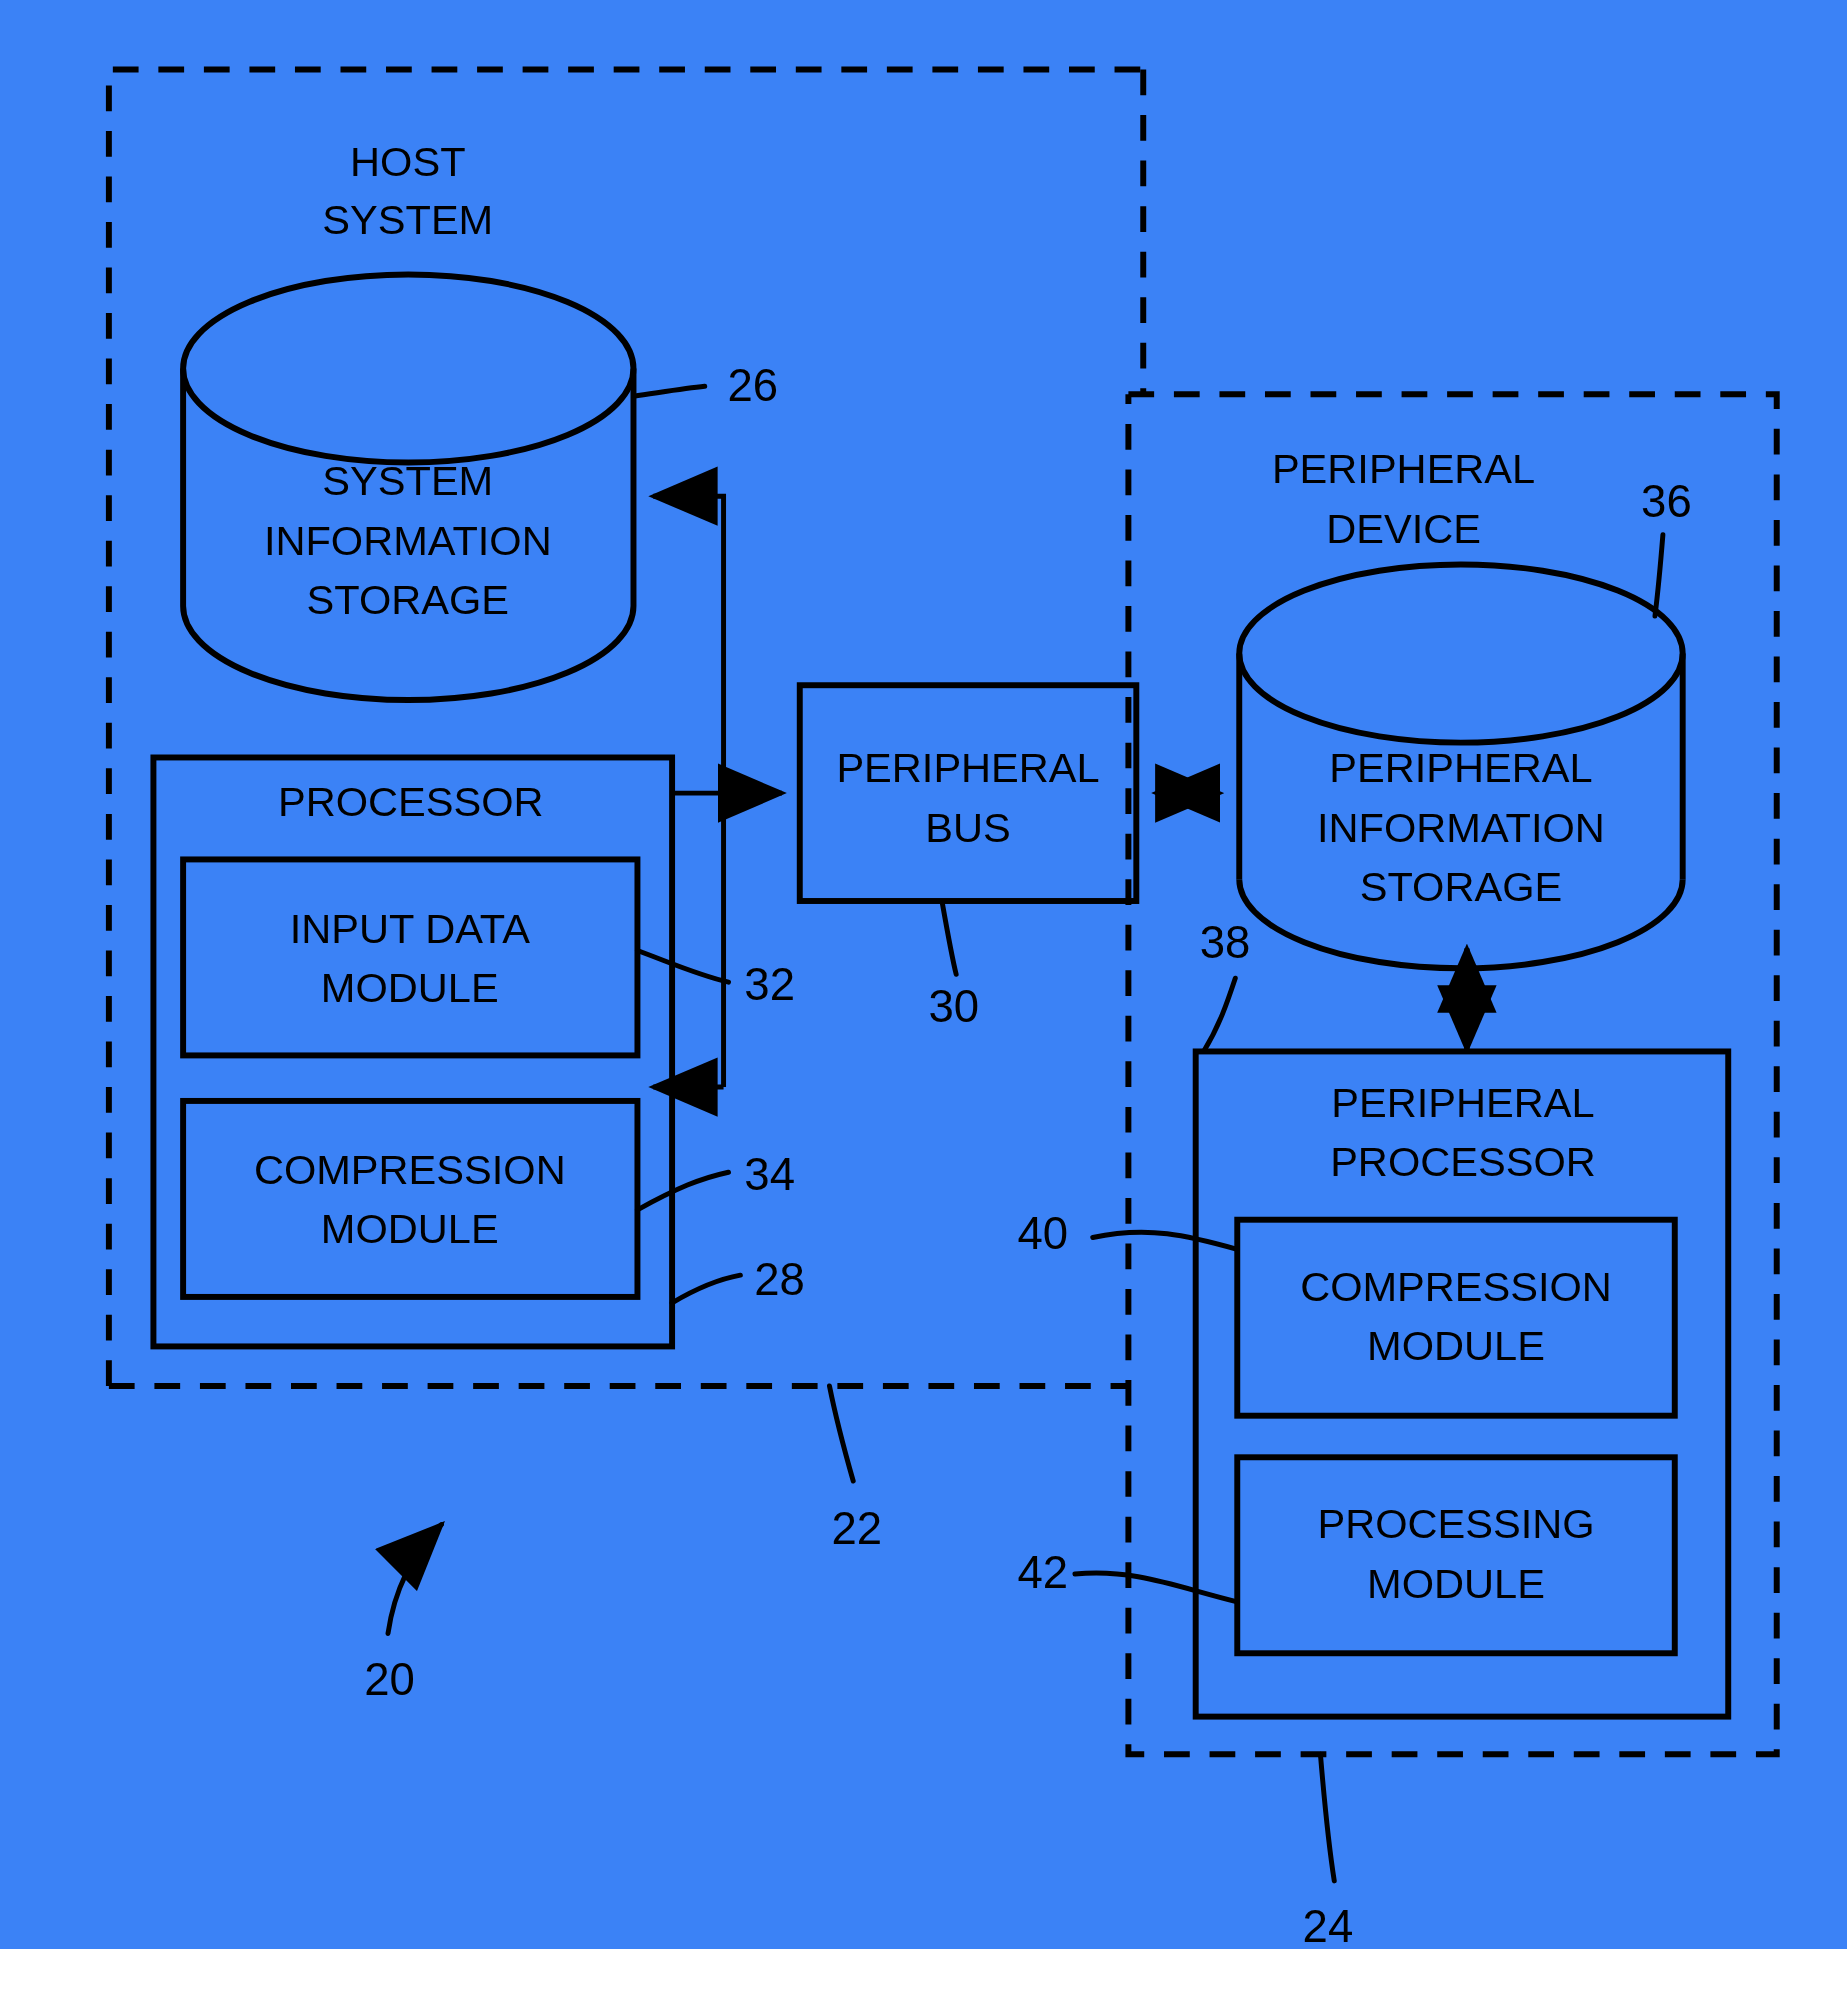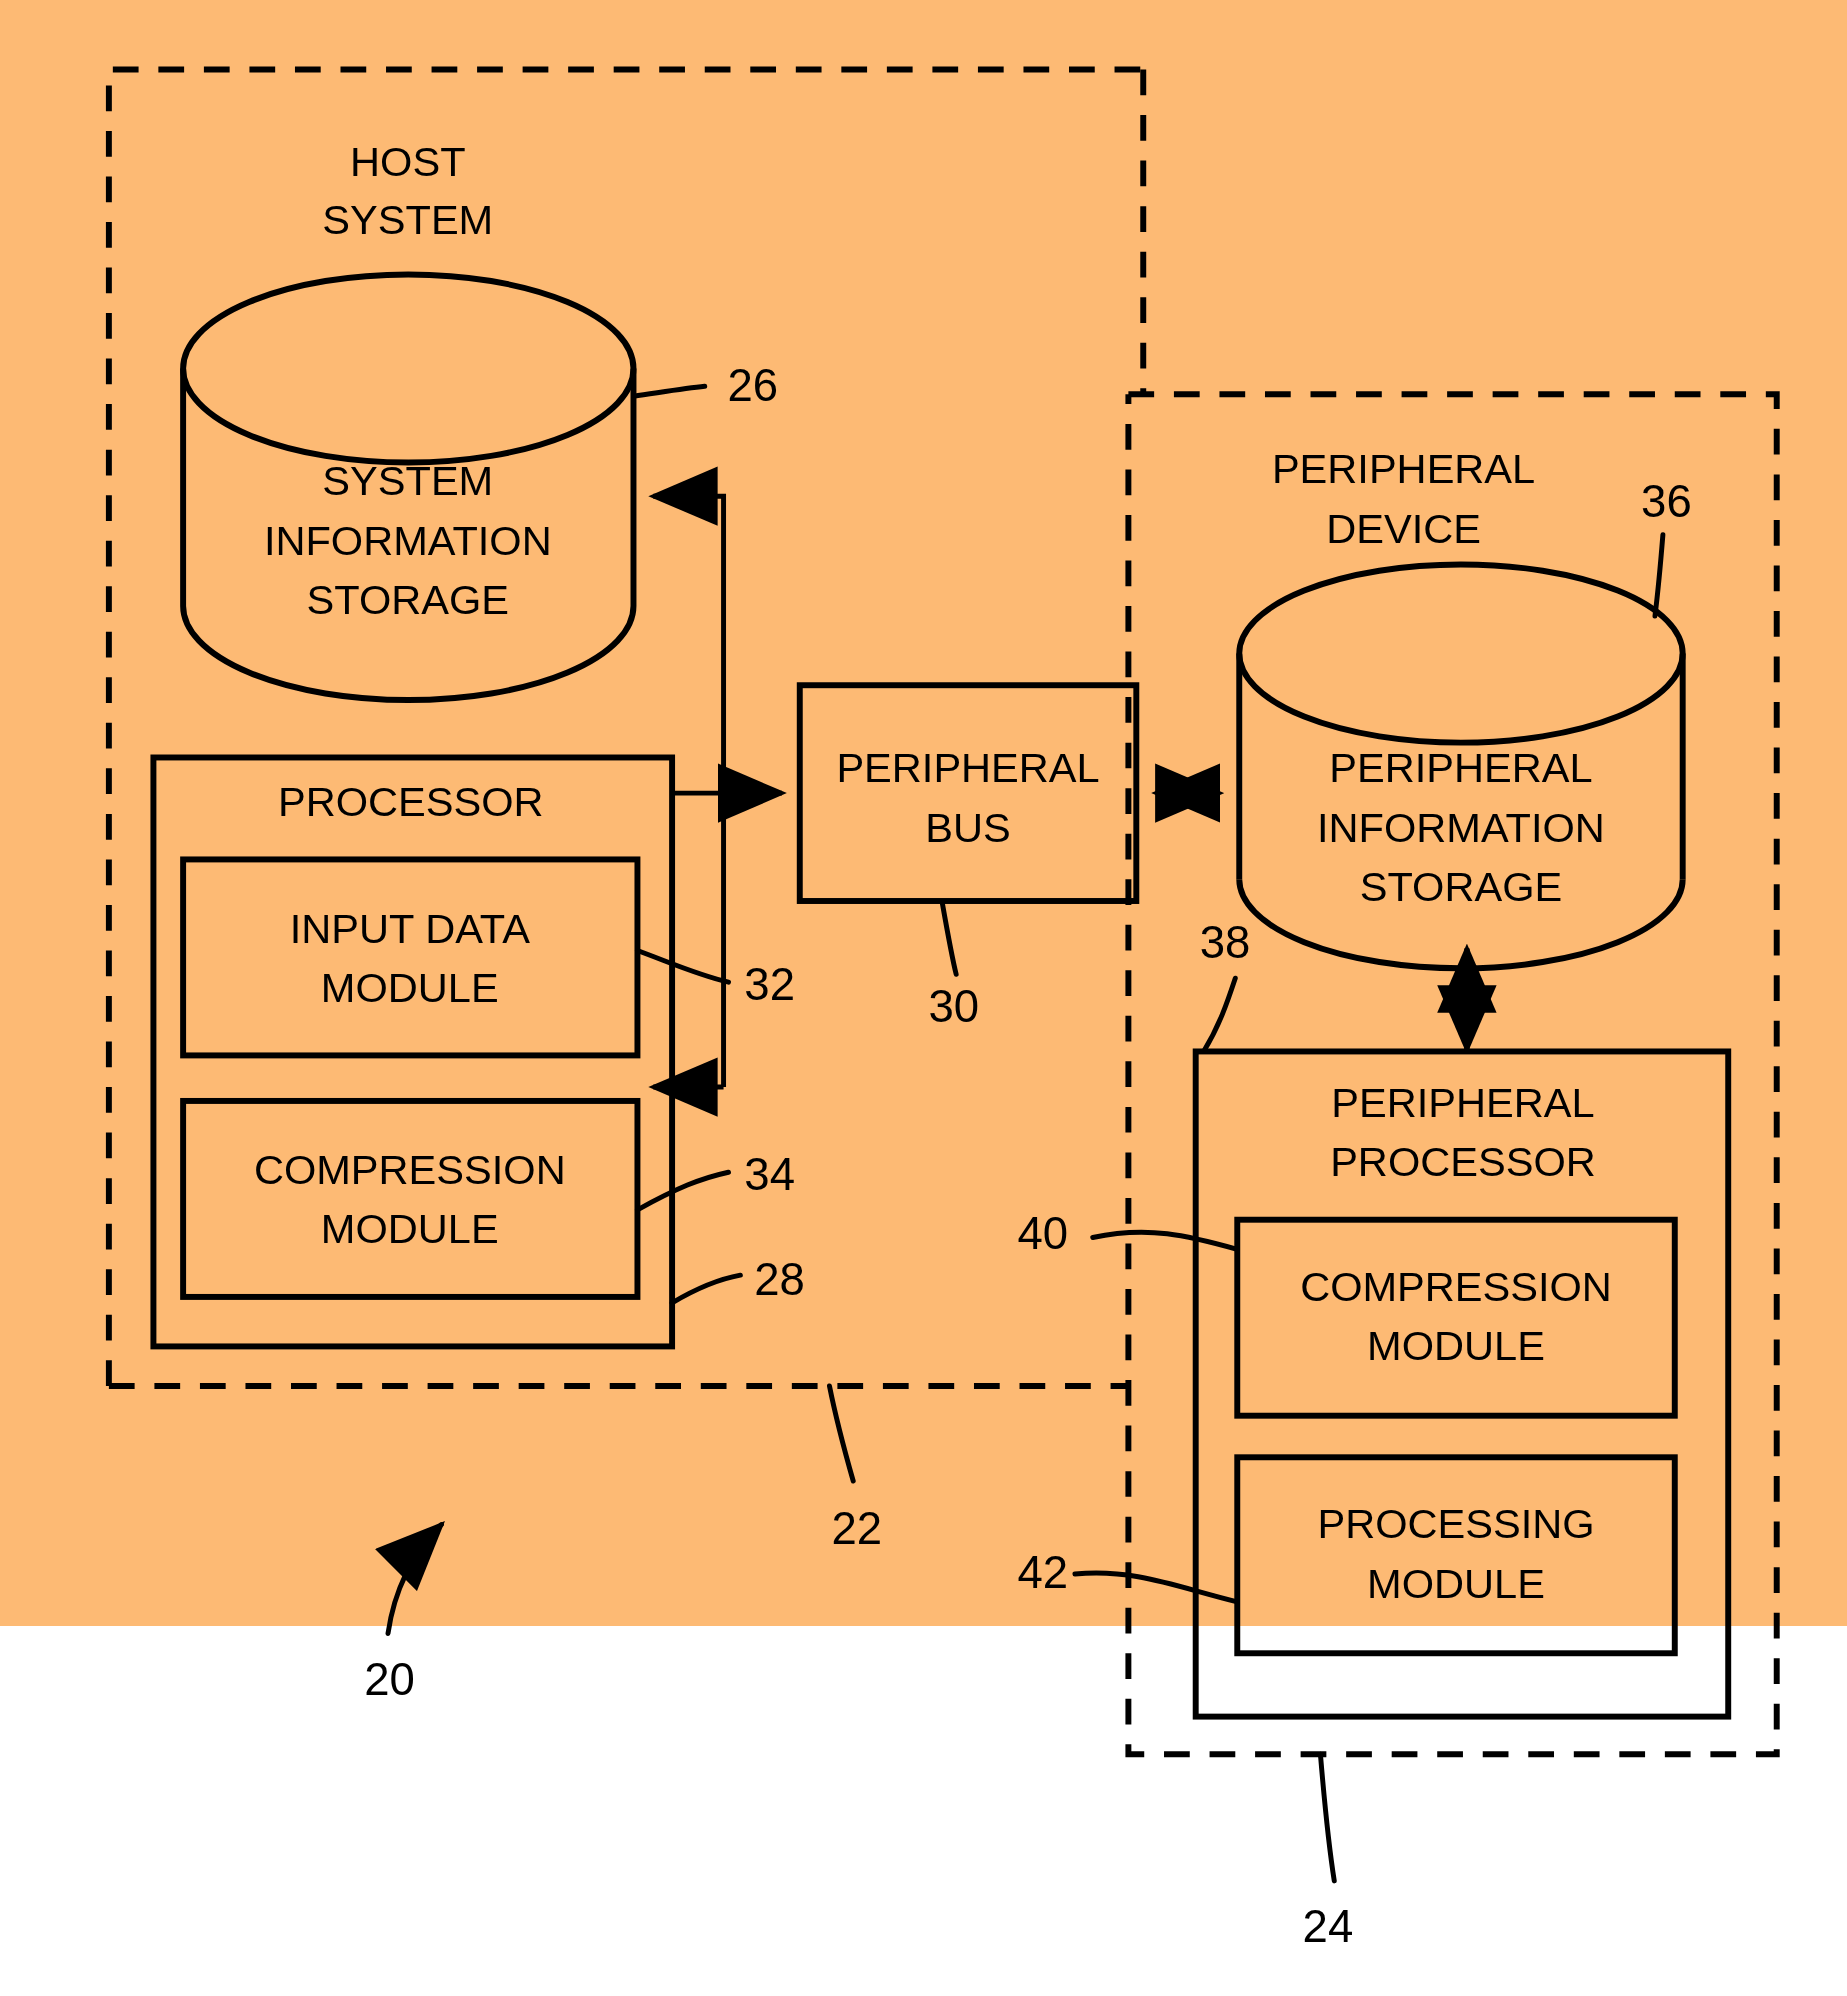--- a/index.html
+++ b/index.html
@@ -1,18 +1,18 @@
 <!DOCTYPE html>
 <html><head>
 <meta charset="utf-8">
 <style>
   html,body{margin:0;padding:0;background:#ffffff;}
   body{width:1847px;height:1997px;overflow:hidden;
        font-family:"Liberation Sans", sans-serif;}
-  #stage{position:relative;width:1847px;height:1626px;background:#fdba74;}
+  #stage{position:relative;width:1847px;height:1949px;background:#3b82f6;}
   svg#fig{position:absolute;left:0;top:0;width:1847px;height:1997px;display:block;}
   text{font-family:"Liberation Sans", sans-serif; fill:#000; }
   .lbl{font-size:42px;}
   .num{font-size:46px;}
   .thick{fill:none;stroke:#000;stroke-width:6;}
   .dash{fill:none;stroke:#000;stroke-width:6;stroke-dasharray:26 20;stroke-linecap:butt;}
   .lead{fill:none;stroke:#000;stroke-width:5;stroke-linecap:round;}
   .conn{fill:none;stroke:#000;stroke-width:5;}
 </style>
 </head>

